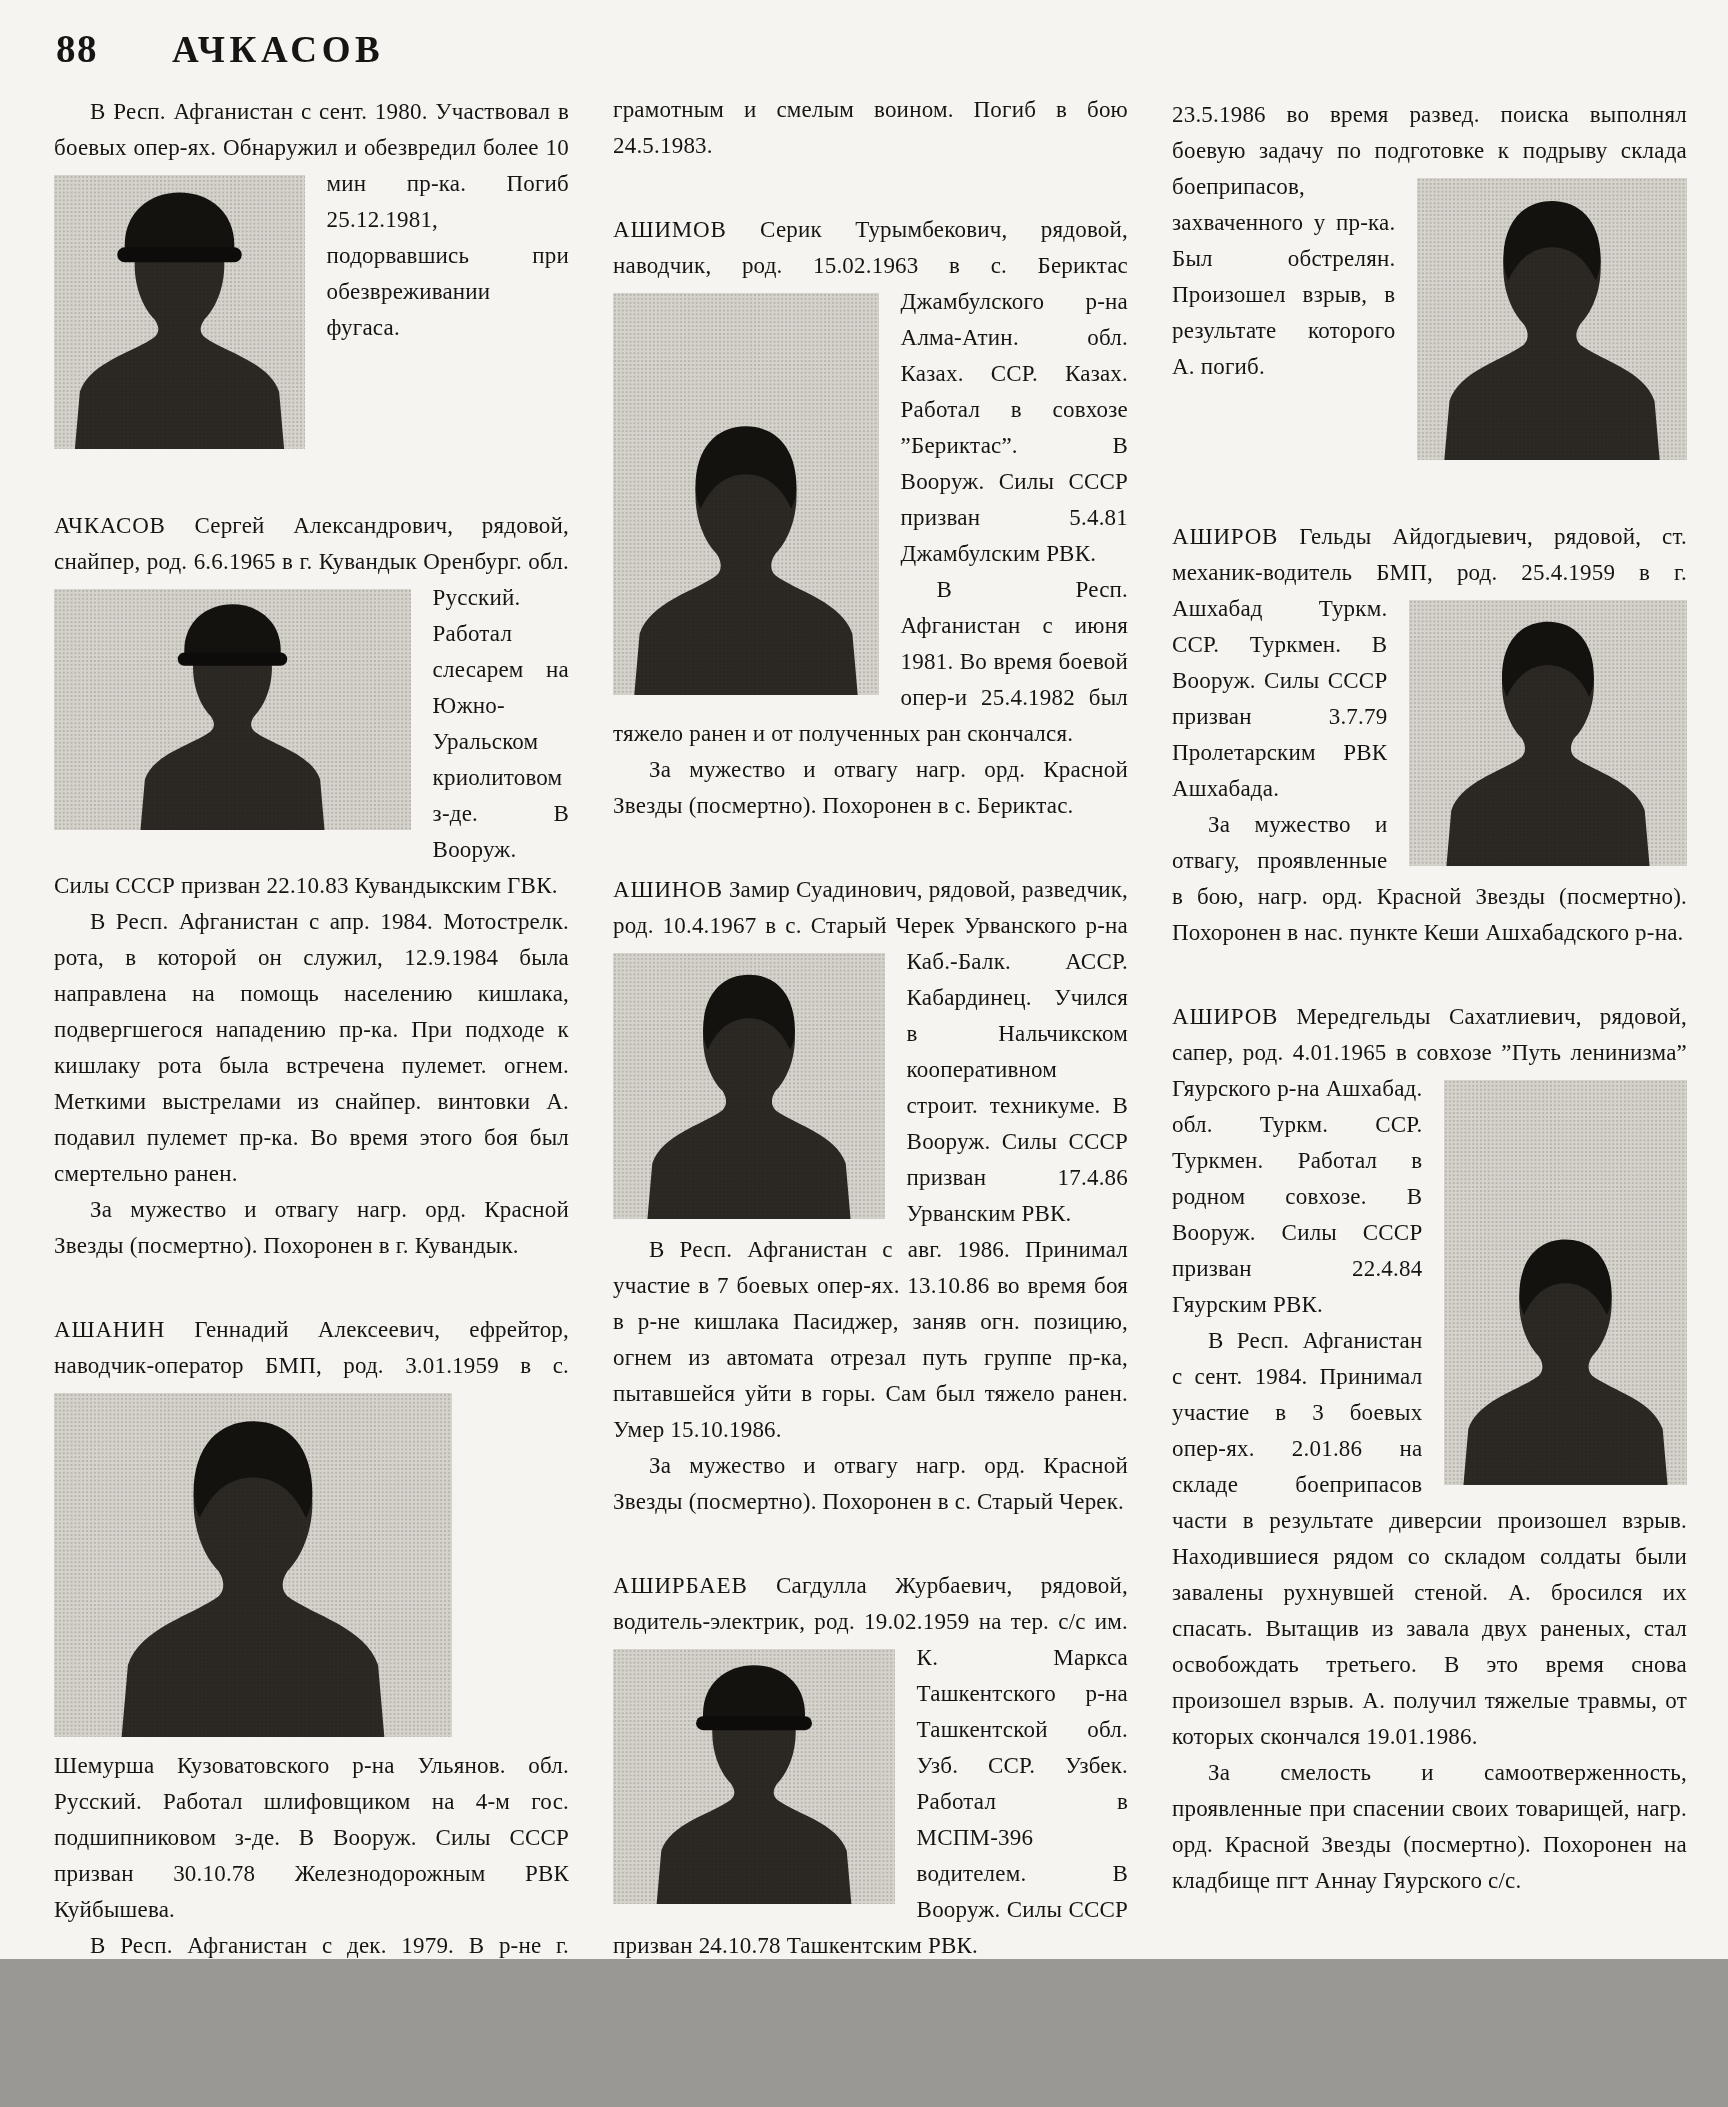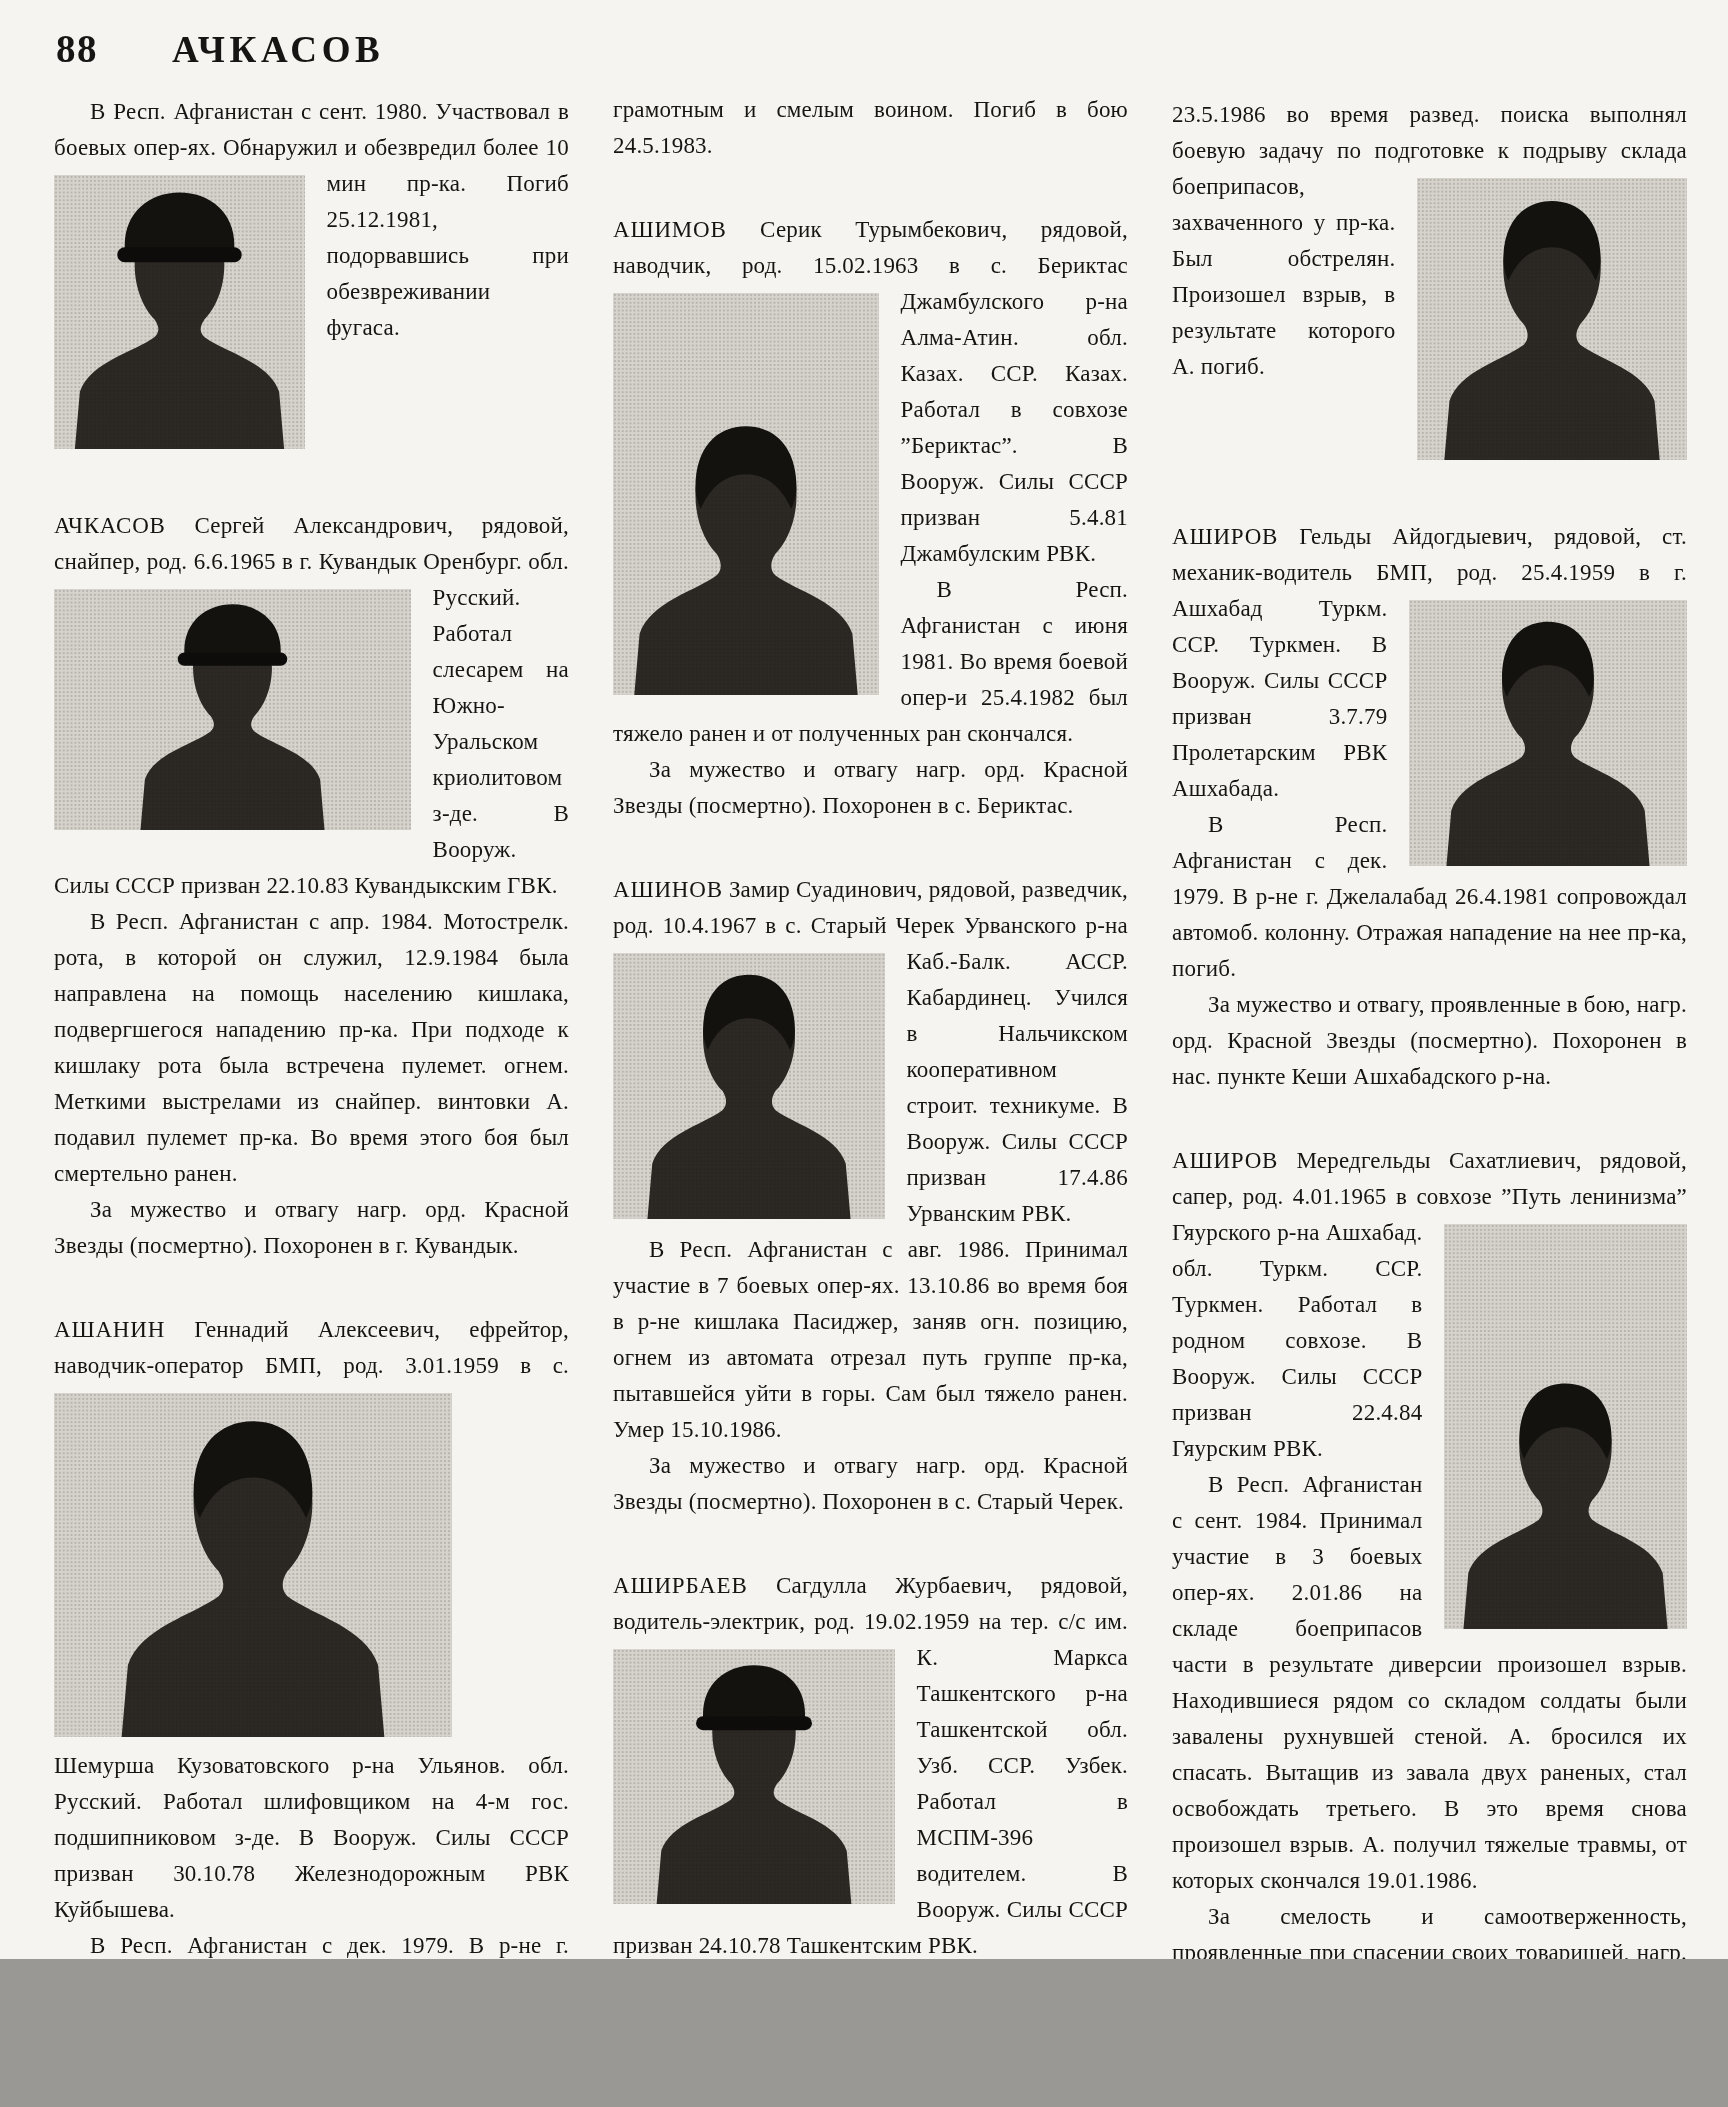--- a/index.html
+++ b/index.html
@@ -161,21 +161,20 @@
             </span><span>захваченного у пр-ка. Был обстрелян. Произошел взрыв, в результате которого А. погиб.</span></p>
         <div class="clr"></div>
       </article>
 
       <article class="entry">
         <p class="para"><b class="surname">АШИРОВ</b><span> Гельды Айдогдыевич, рядовой, ст. механик-водитель БМП, род. 25.4.1959 </span><span class="portrait pr" style="width:278px;height:266px">
               <svg class="ph" viewBox="0 0 100 110" preserveAspectRatio="xMidYMax meet">
                 <use href="#sil"></use>
               </svg>
             </span><span>в г. Ашхабад Туркм. ССР. Туркмен. В Вооруж. Силы СССР призван 3.7.79 Пролетарским РВК Ашхабада.</span></p>
-        <p class="para indent">В Респ. Афганистан с дек. 1979. В р-не г. Джелалабад 26.4.1981 сопровождал автомоб. колонну. Отражая нападение на нее пр-ка, погиб.</p>
         <p class="para indent">За мужество и отвагу, проявленные в бою, нагр. орд. Красной Звезды (посмертно). Похоронен в нас. пункте Кеши Ашхабадского р-на.</p>
         <div class="clr"></div>
       </article>
 
       <article class="entry">
         <p class="para"><b class="surname">АШИРОВ</b><span> Мередгельды Сахатлиевич, рядовой, сапер, род. 4.01.1965 в совхозе </span><span class="portrait pr" style="width:243px;height:405px">
               <svg class="ph" viewBox="0 0 100 110" preserveAspectRatio="xMidYMax meet">
                 <use href="#sil"></use>
               </svg>
             </span><span>”Путь ленинизма” Гяурского р-на Ашхабад. обл. Туркм. ССР. Туркмен. Работал в родном совхозе. В Вооруж. Силы СССР призван 22.4.84 Гяурским РВК.</span></p>

